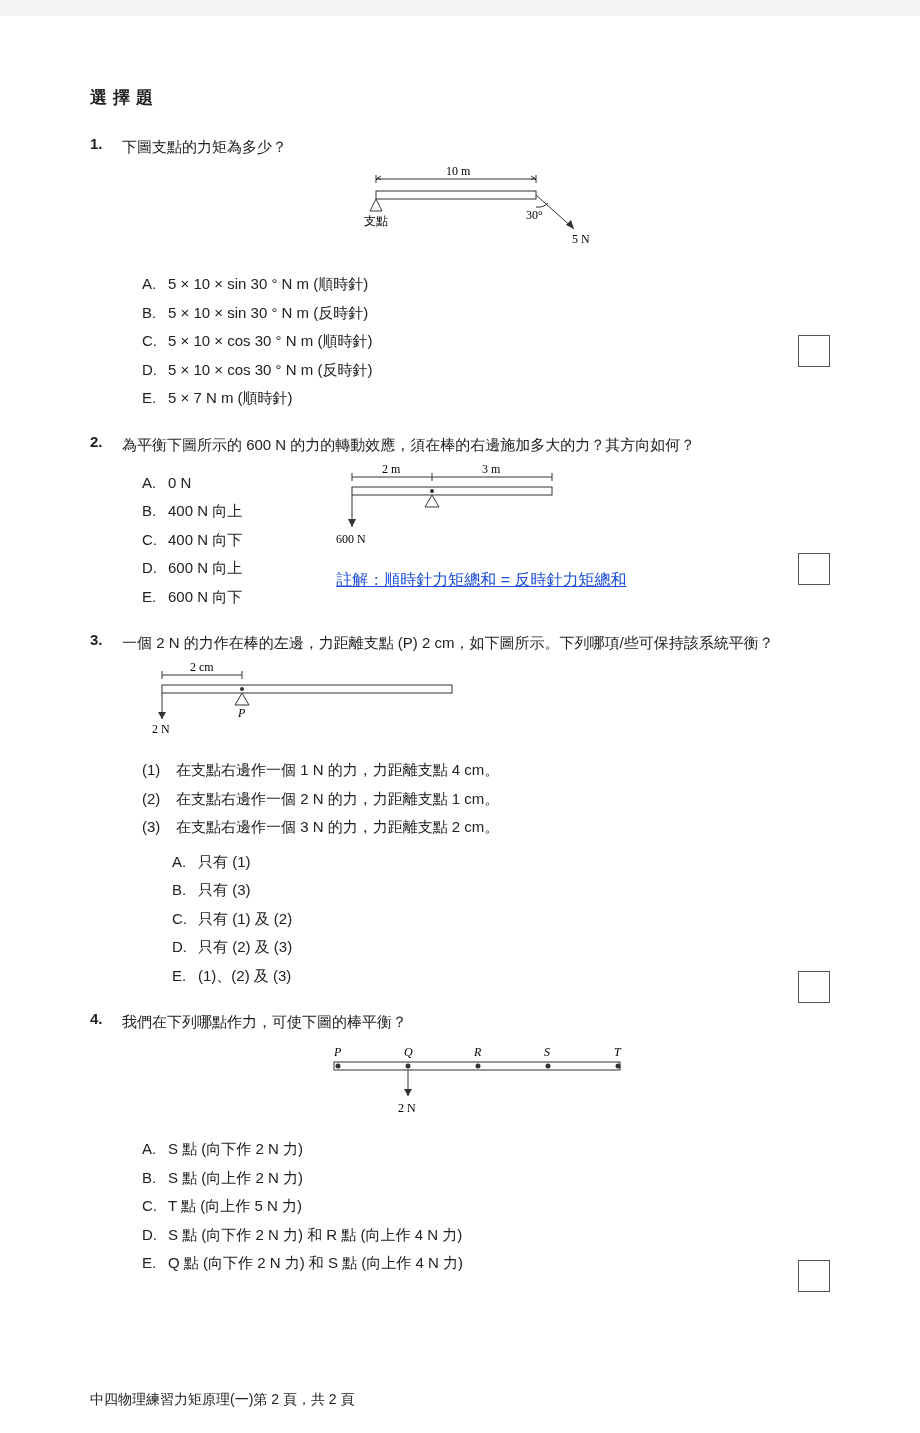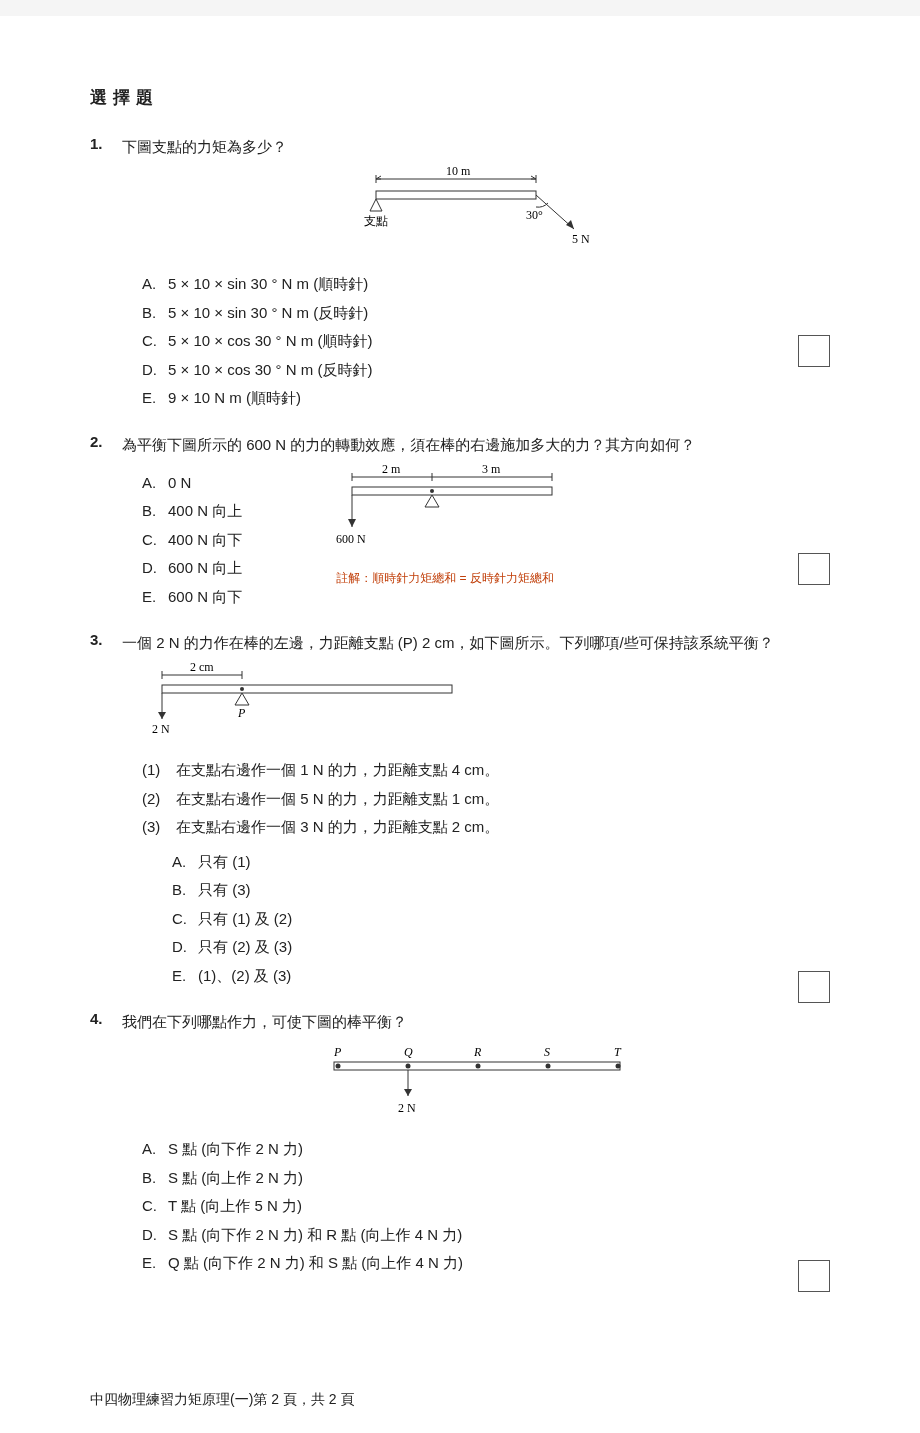--- a/index.html
+++ b/index.html
@@ -71,24 +71,25 @@
     right: 0;
     width: 30px;
     height: 30px;
     border: 1px solid #555;
   }
   .row {
     display: flex;
     align-items: flex-start;
   }
   .hint {
-    font-size: 12px;
-    color: #c2410c;
+    font-size: 16px;
+    color: #1d4ed8;
     margin-top: 12px;
     margin-left: 14px;
+    text-decoration: underline;
   }
   .footer {
     position: absolute;
     bottom: 40px;
     left: 90px;
     right: 90px;
     display: flex;
     justify-content: flex-start;
     font-size: 14px;
   }
@@ -142,21 +143,21 @@
         <div class="opt">
             <span class="opt-letter">C.</span>
             <span>5 × 10 × cos 30 °  N m (順時針)</span>
           </div>
         <div class="opt">
             <span class="opt-letter">D.</span>
             <span>5 × 10 × cos 30 °  N m (反時針)</span>
           </div>
         <div class="opt">
             <span class="opt-letter">E.</span>
-            <span>9 × 10 N m (順時針)</span>
+            <span>5 × 7 N m (順時針)</span>
           </div>
       </div>
     </div>
     <div class="answer-box" style="top:200px"></div>
   </div>
 
   <div class="question">
     <div class="qnum">2.</div>
     <div class="qbody">
       <div class="stem">為平衡下圖所示的 600 N 的力的轉動效應，須在棒的右邊施加多大的力？其方向如何？</div>
@@ -233,21 +234,21 @@
           <text x="30" y="70" class="lbl">2 N</text>
         </svg>
       </div>
       <div class="sub-statements">
         <div class="st">
             <span class="st-label">(1)</span>
             <span>在支點右邊作一個 1 N 的力，力距離支點 4 cm。</span>
           </div>
         <div class="st">
             <span class="st-label">(2)</span>
-            <span>在支點右邊作一個 5 N 的力，力距離支點 1 cm。</span>
+            <span>在支點右邊作一個 2 N 的力，力距離支點 1 cm。</span>
           </div>
         <div class="st">
             <span class="st-label">(3)</span>
             <span>在支點右邊作一個 3 N 的力，力距離支點 2 cm。</span>
           </div>
       </div>
       <div class="options" style="margin-left:50px">
         <div class="opt">
             <span class="opt-letter">A.</span>
             <span>只有 (1)</span>

